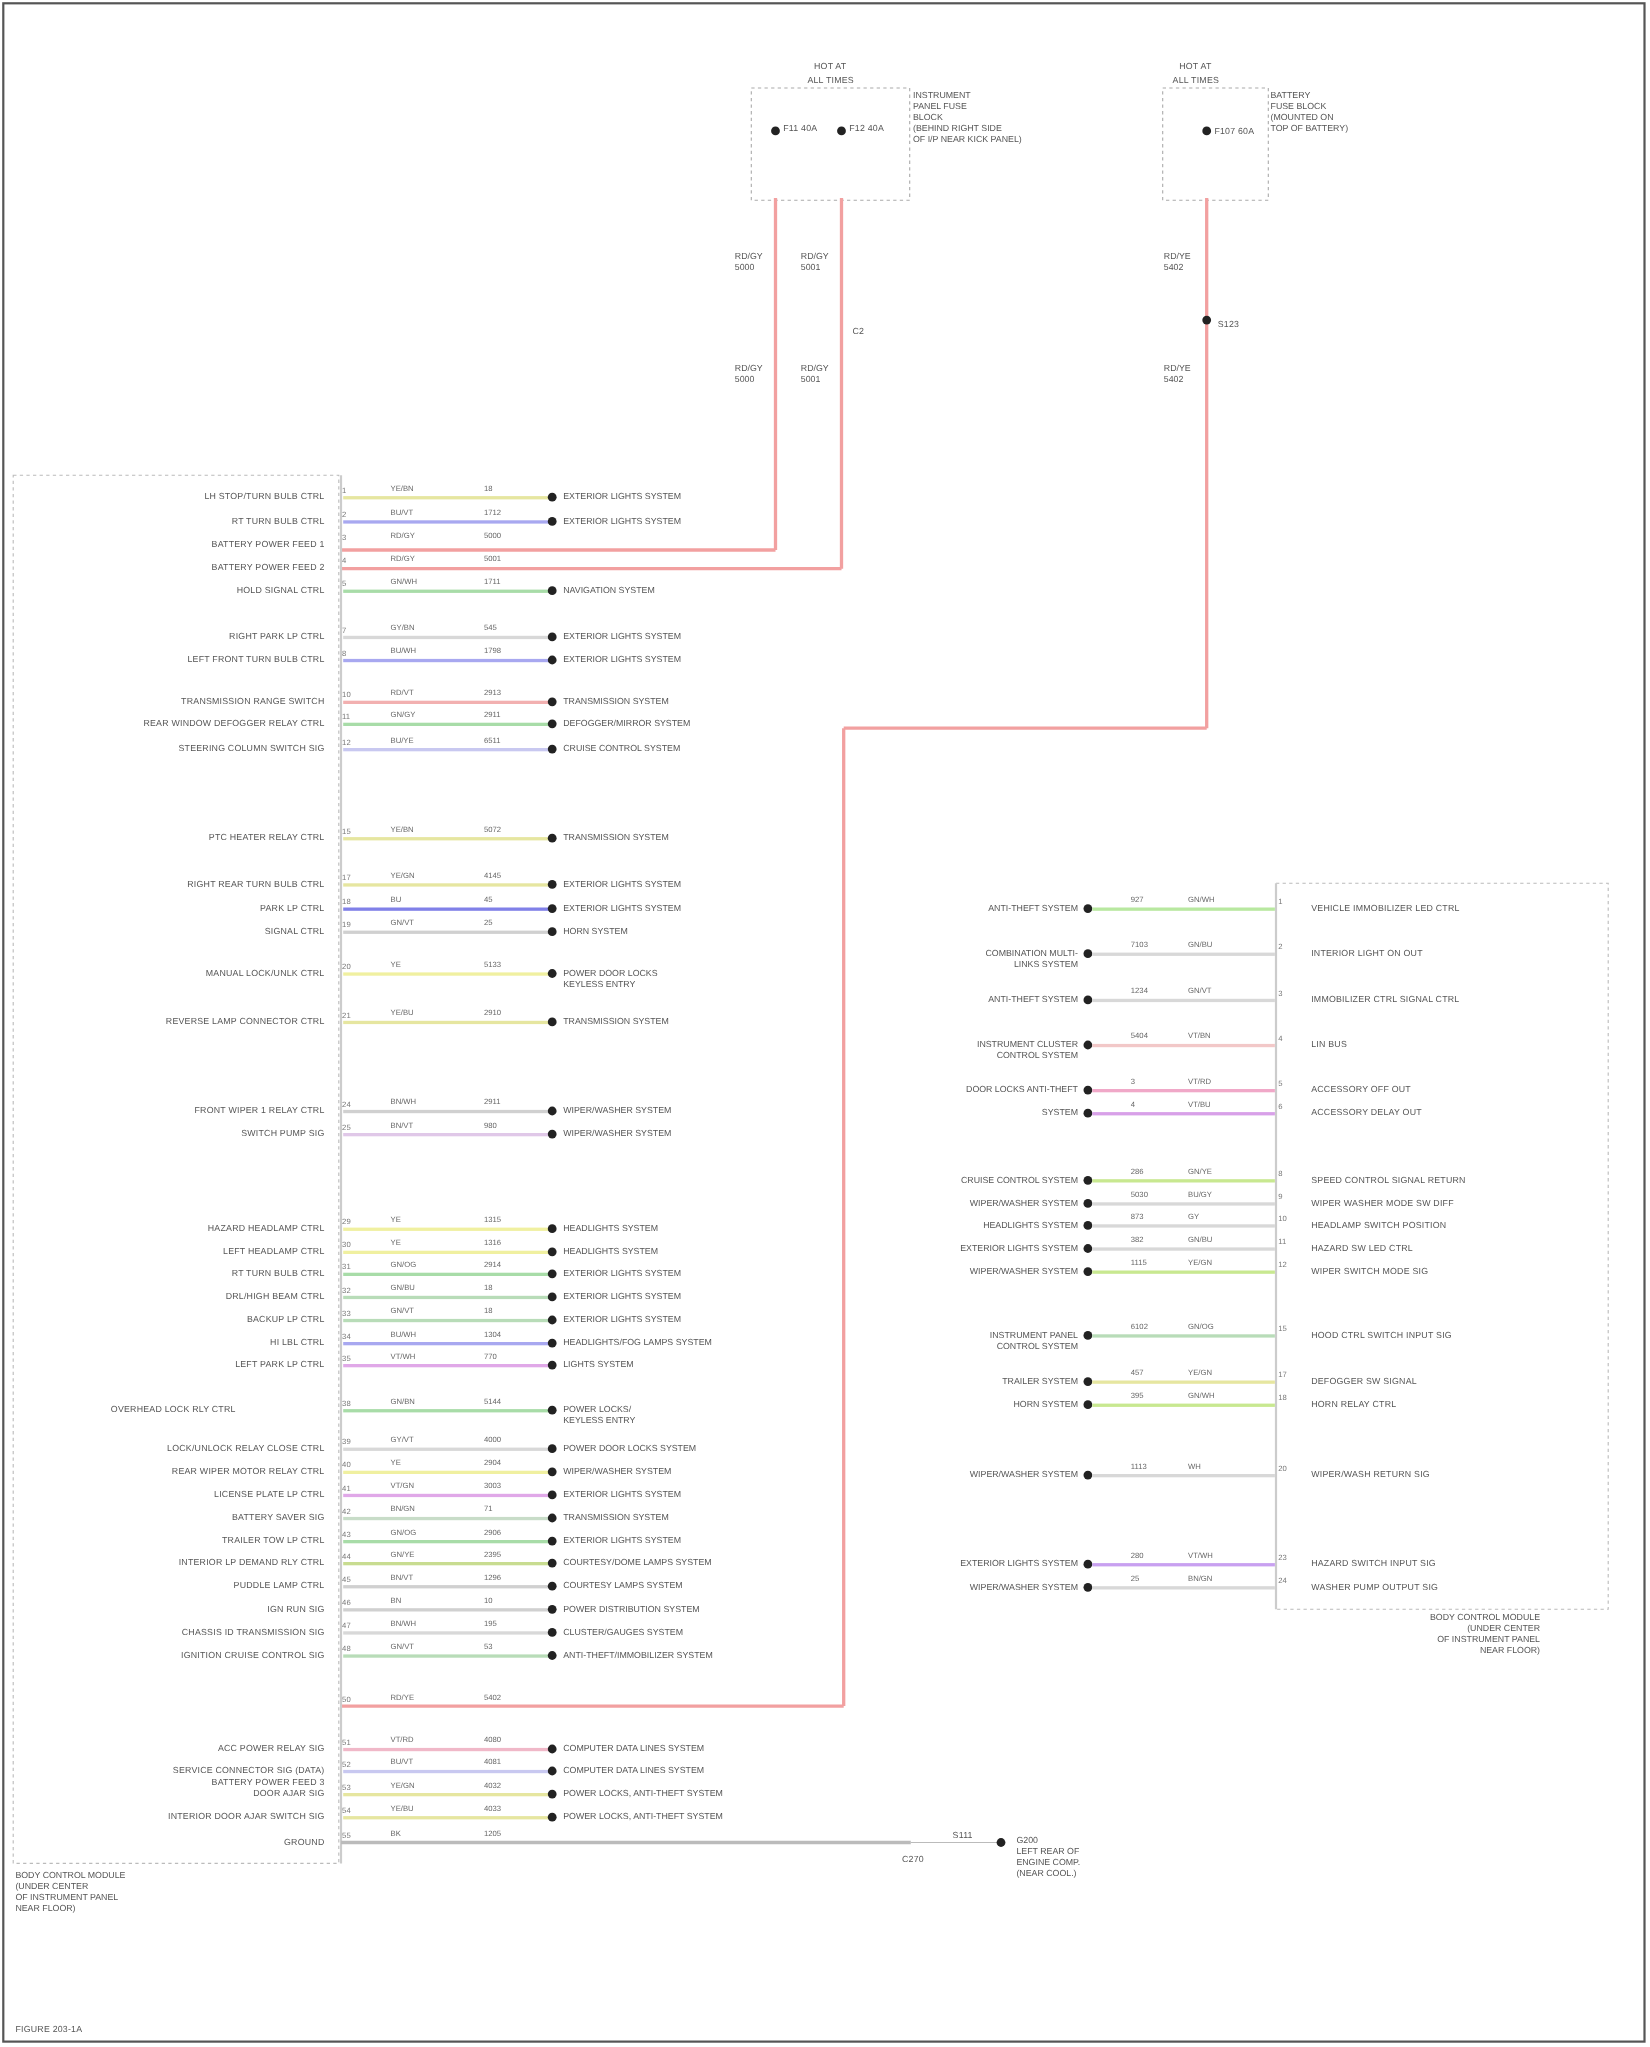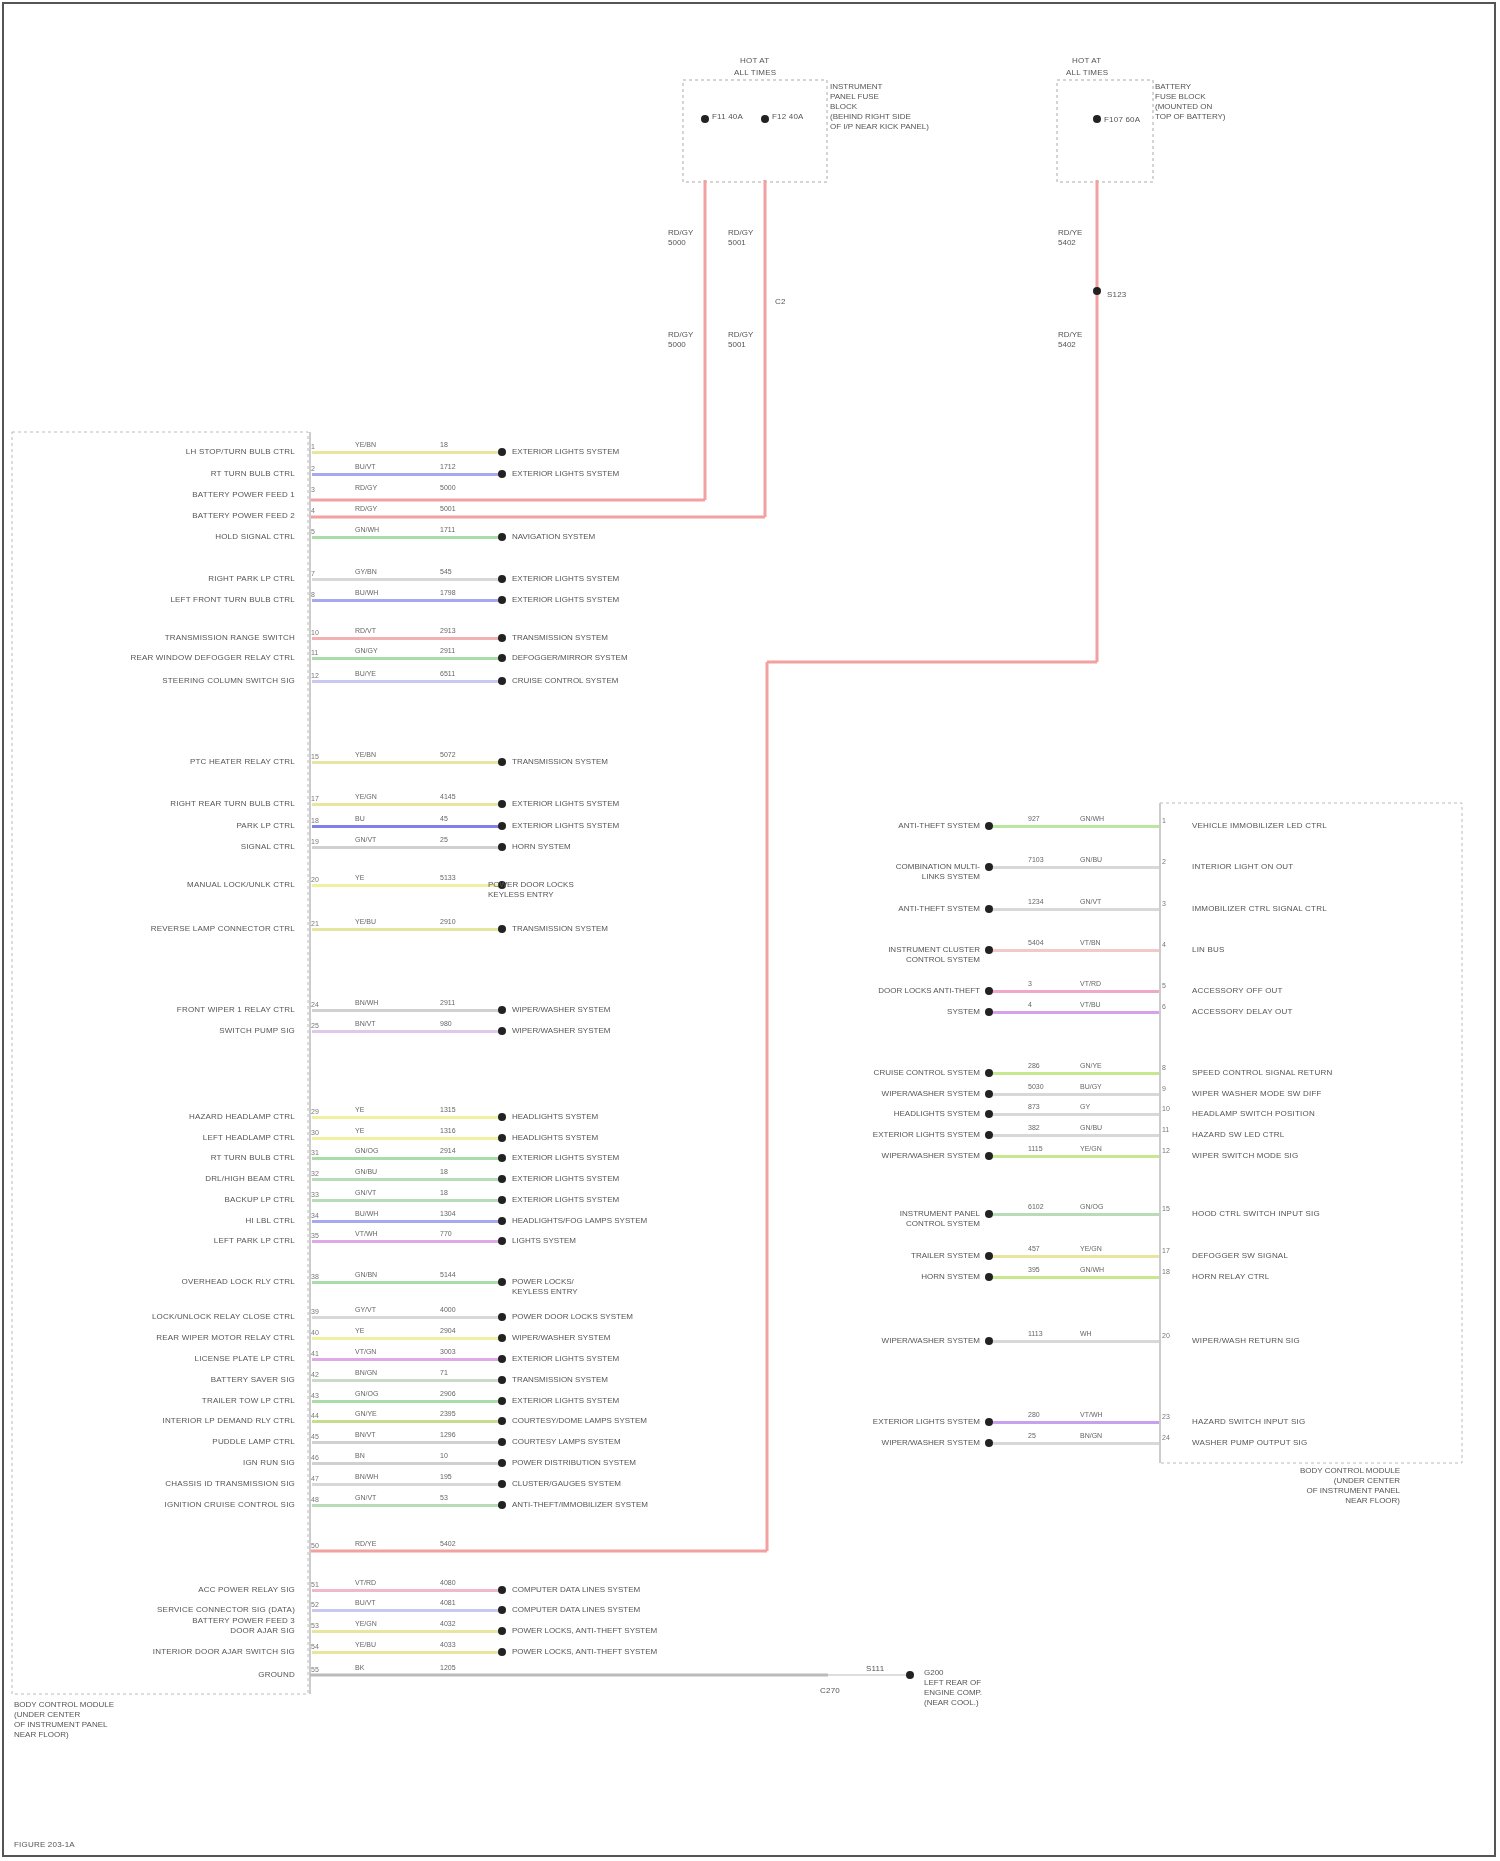--- a/index.html
+++ b/index.html
@@ -172,21 +172,21 @@
        <div class="pin" style="left:311px;top:838px;">19</div>
        <div style="position:absolute;left:312px;top:846px;width:190px;height:3px;background:#d0d0d0;"></div>
        <div class="dot" style="left:498px;top:843px;"></div>
        <div class="cap" style="left:512px;top:842px;">HORN SYSTEM</div>
        <div class="code" style="left:355px;top:836px;">GN/VT</div>
        <div class="code" style="left:440px;top:836px;">25</div>
     <div class="t r" style="left:20px;width:275px;top:880px;">MANUAL LOCK/UNLK CTRL</div>
        <div class="pin" style="left:311px;top:876px;">20</div>
        <div style="position:absolute;left:312px;top:884px;width:190px;height:3px;background:#f0f0a0;"></div>
        <div class="dot" style="left:498px;top:881px;"></div>
-       <div class="cap" style="left:488px;top:880px;">POWER DOOR LOCKS
+       <div class="cap" style="left:512px;top:880px;">POWER DOOR LOCKS
 KEYLESS ENTRY</div>
        <div class="code" style="left:355px;top:874px;">YE</div>
        <div class="code" style="left:440px;top:874px;">5133</div>
     <div class="t r" style="left:20px;width:275px;top:924px;">REVERSE LAMP CONNECTOR CTRL</div>
        <div class="pin" style="left:311px;top:920px;">21</div>
        <div style="position:absolute;left:312px;top:928px;width:190px;height:3px;background:#e6e6a0;"></div>
        <div class="dot" style="left:498px;top:925px;"></div>
        <div class="cap" style="left:512px;top:924px;">TRANSMISSION SYSTEM</div>
        <div class="code" style="left:355px;top:918px;">YE/BU</div>
        <div class="code" style="left:440px;top:918px;">2910</div>
@@ -246,21 +246,21 @@
        <div class="cap" style="left:512px;top:1216px;">HEADLIGHTS/FOG LAMPS SYSTEM</div>
        <div class="code" style="left:355px;top:1210px;">BU/WH</div>
        <div class="code" style="left:440px;top:1210px;">1304</div>
     <div class="t r" style="left:20px;width:275px;top:1236px;">LEFT PARK LP CTRL</div>
        <div class="pin" style="left:311px;top:1232px;">35</div>
        <div style="position:absolute;left:312px;top:1240px;width:190px;height:3px;background:#e0a8e8;"></div>
        <div class="dot" style="left:498px;top:1237px;"></div>
        <div class="cap" style="left:512px;top:1236px;">LIGHTS SYSTEM</div>
        <div class="code" style="left:355px;top:1230px;">VT/WH</div>
        <div class="code" style="left:440px;top:1230px;">770</div>
-    <div class="t r" style="left:20px;width:275px;top:1277px;">OVERHEAD LOCK RLY CTRL</div>
+    <div class="t r" style="left:20px;width:275px;top:1277px;text-align:center;">OVERHEAD LOCK RLY CTRL</div>
        <div class="pin" style="left:311px;top:1273px;">38</div>
        <div style="position:absolute;left:312px;top:1281px;width:190px;height:3px;background:#a8dca8;"></div>
        <div class="dot" style="left:498px;top:1278px;"></div>
        <div class="cap" style="left:512px;top:1277px;">POWER LOCKS/
 KEYLESS ENTRY</div>
        <div class="code" style="left:355px;top:1271px;">GN/BN</div>
        <div class="code" style="left:440px;top:1271px;">5144</div>
     <div class="t r" style="left:20px;width:275px;top:1312px;">LOCK/UNLOCK RELAY CLOSE CTRL</div>
        <div class="pin" style="left:311px;top:1308px;">39</div>
        <div style="position:absolute;left:312px;top:1316px;width:190px;height:3px;background:#d8d8d8;"></div>

